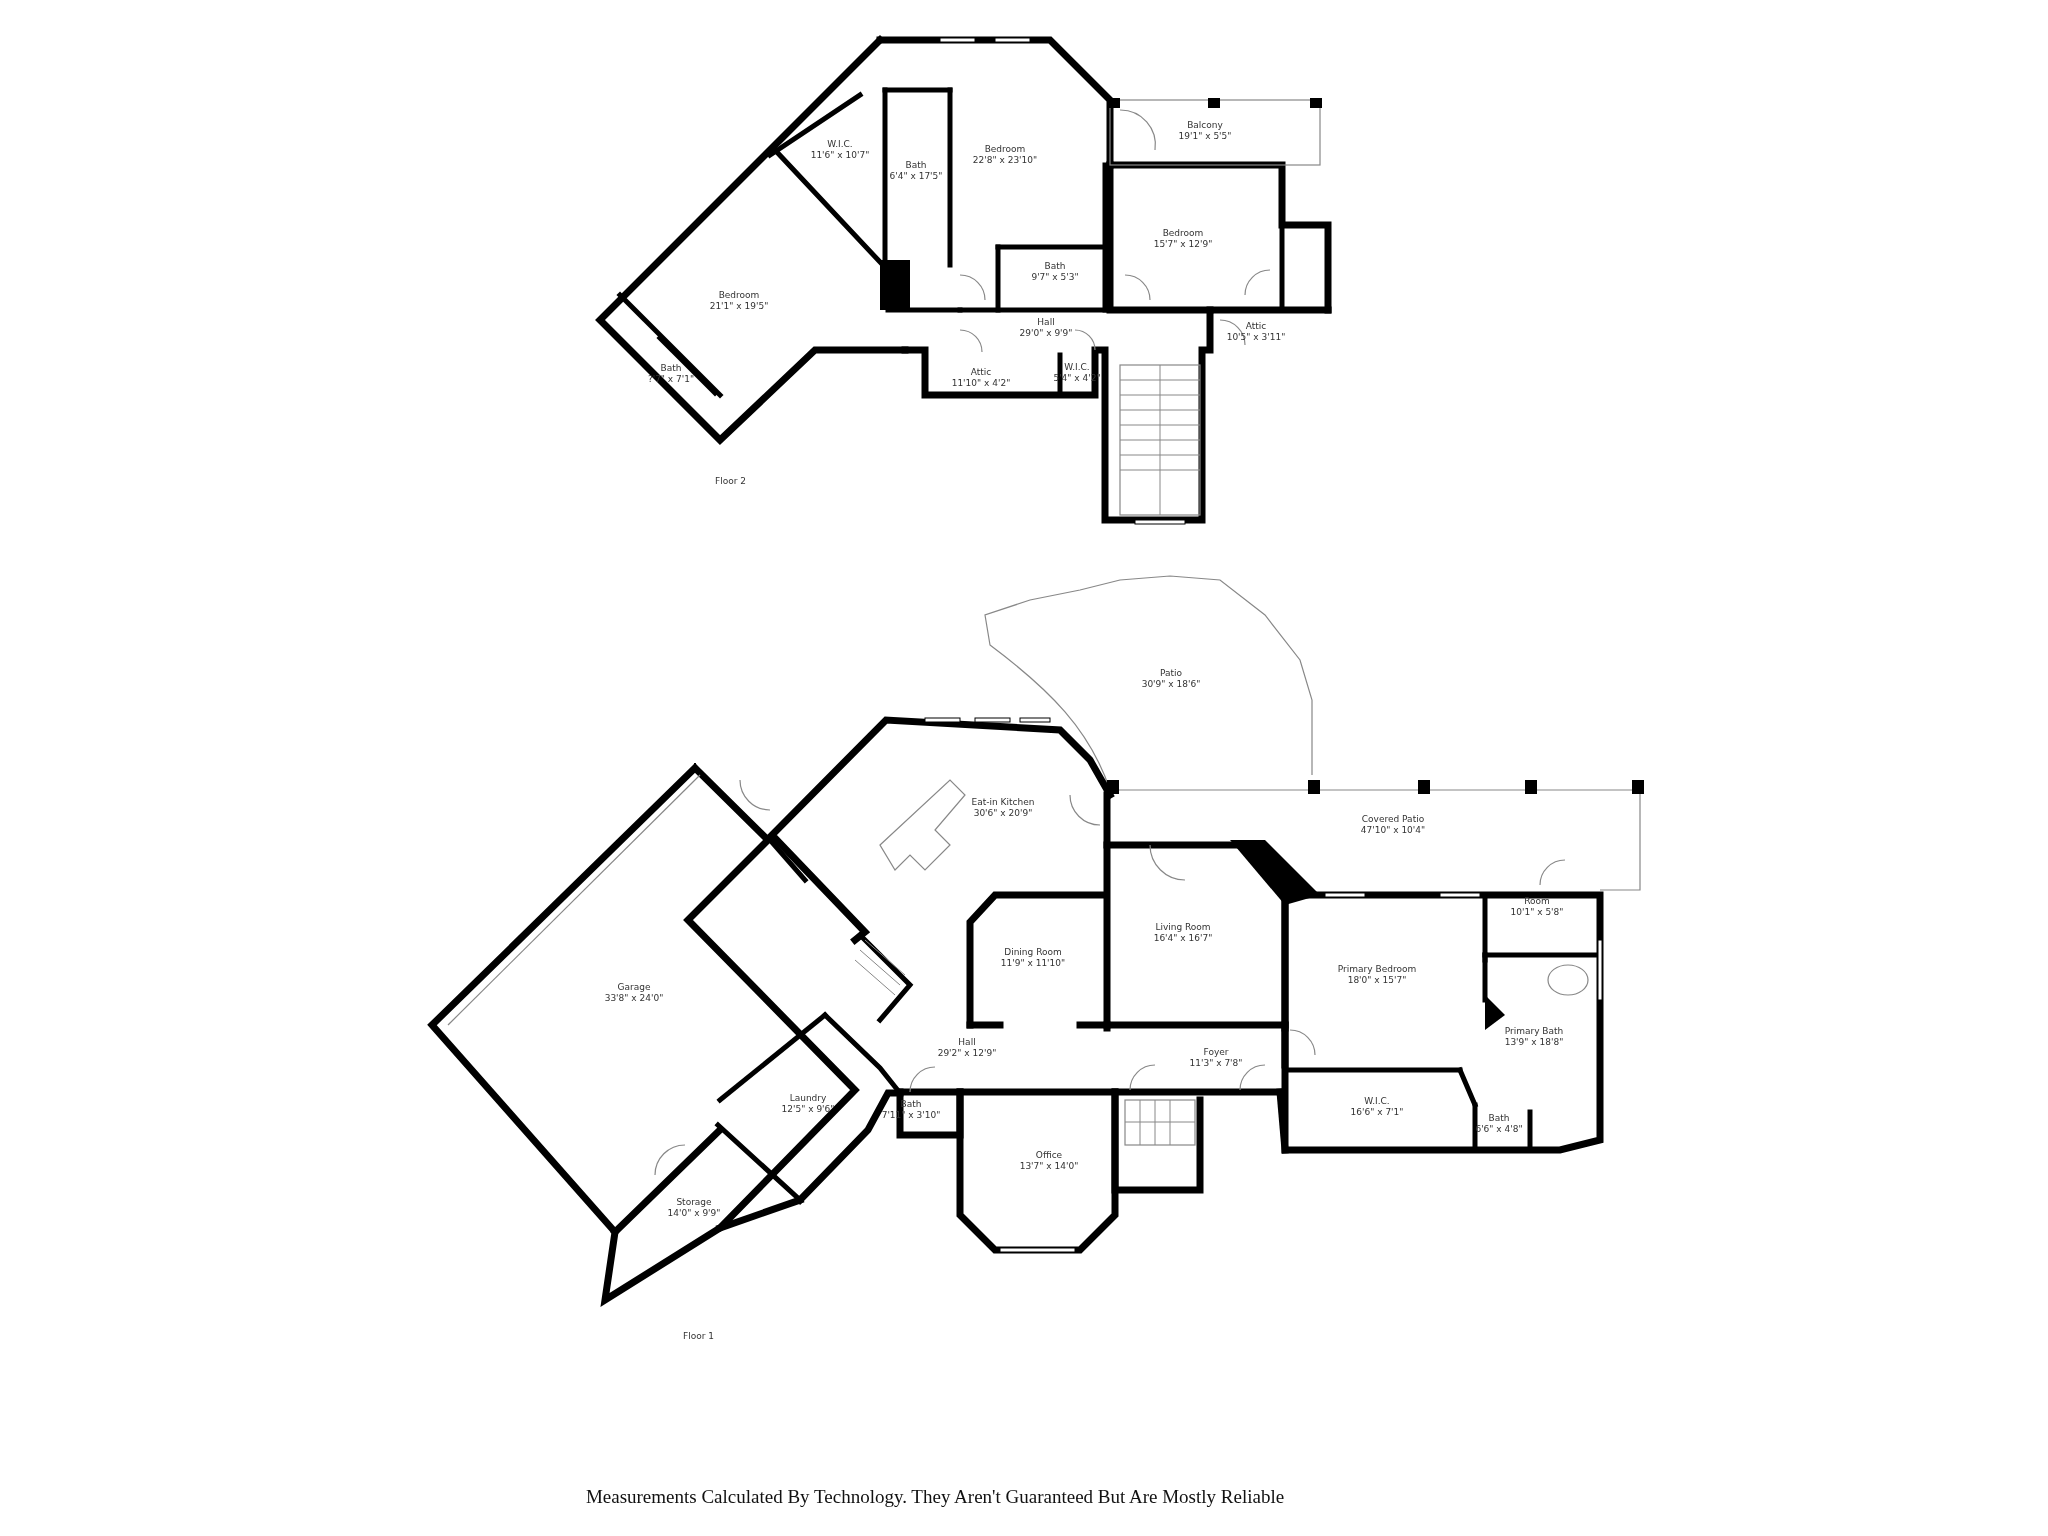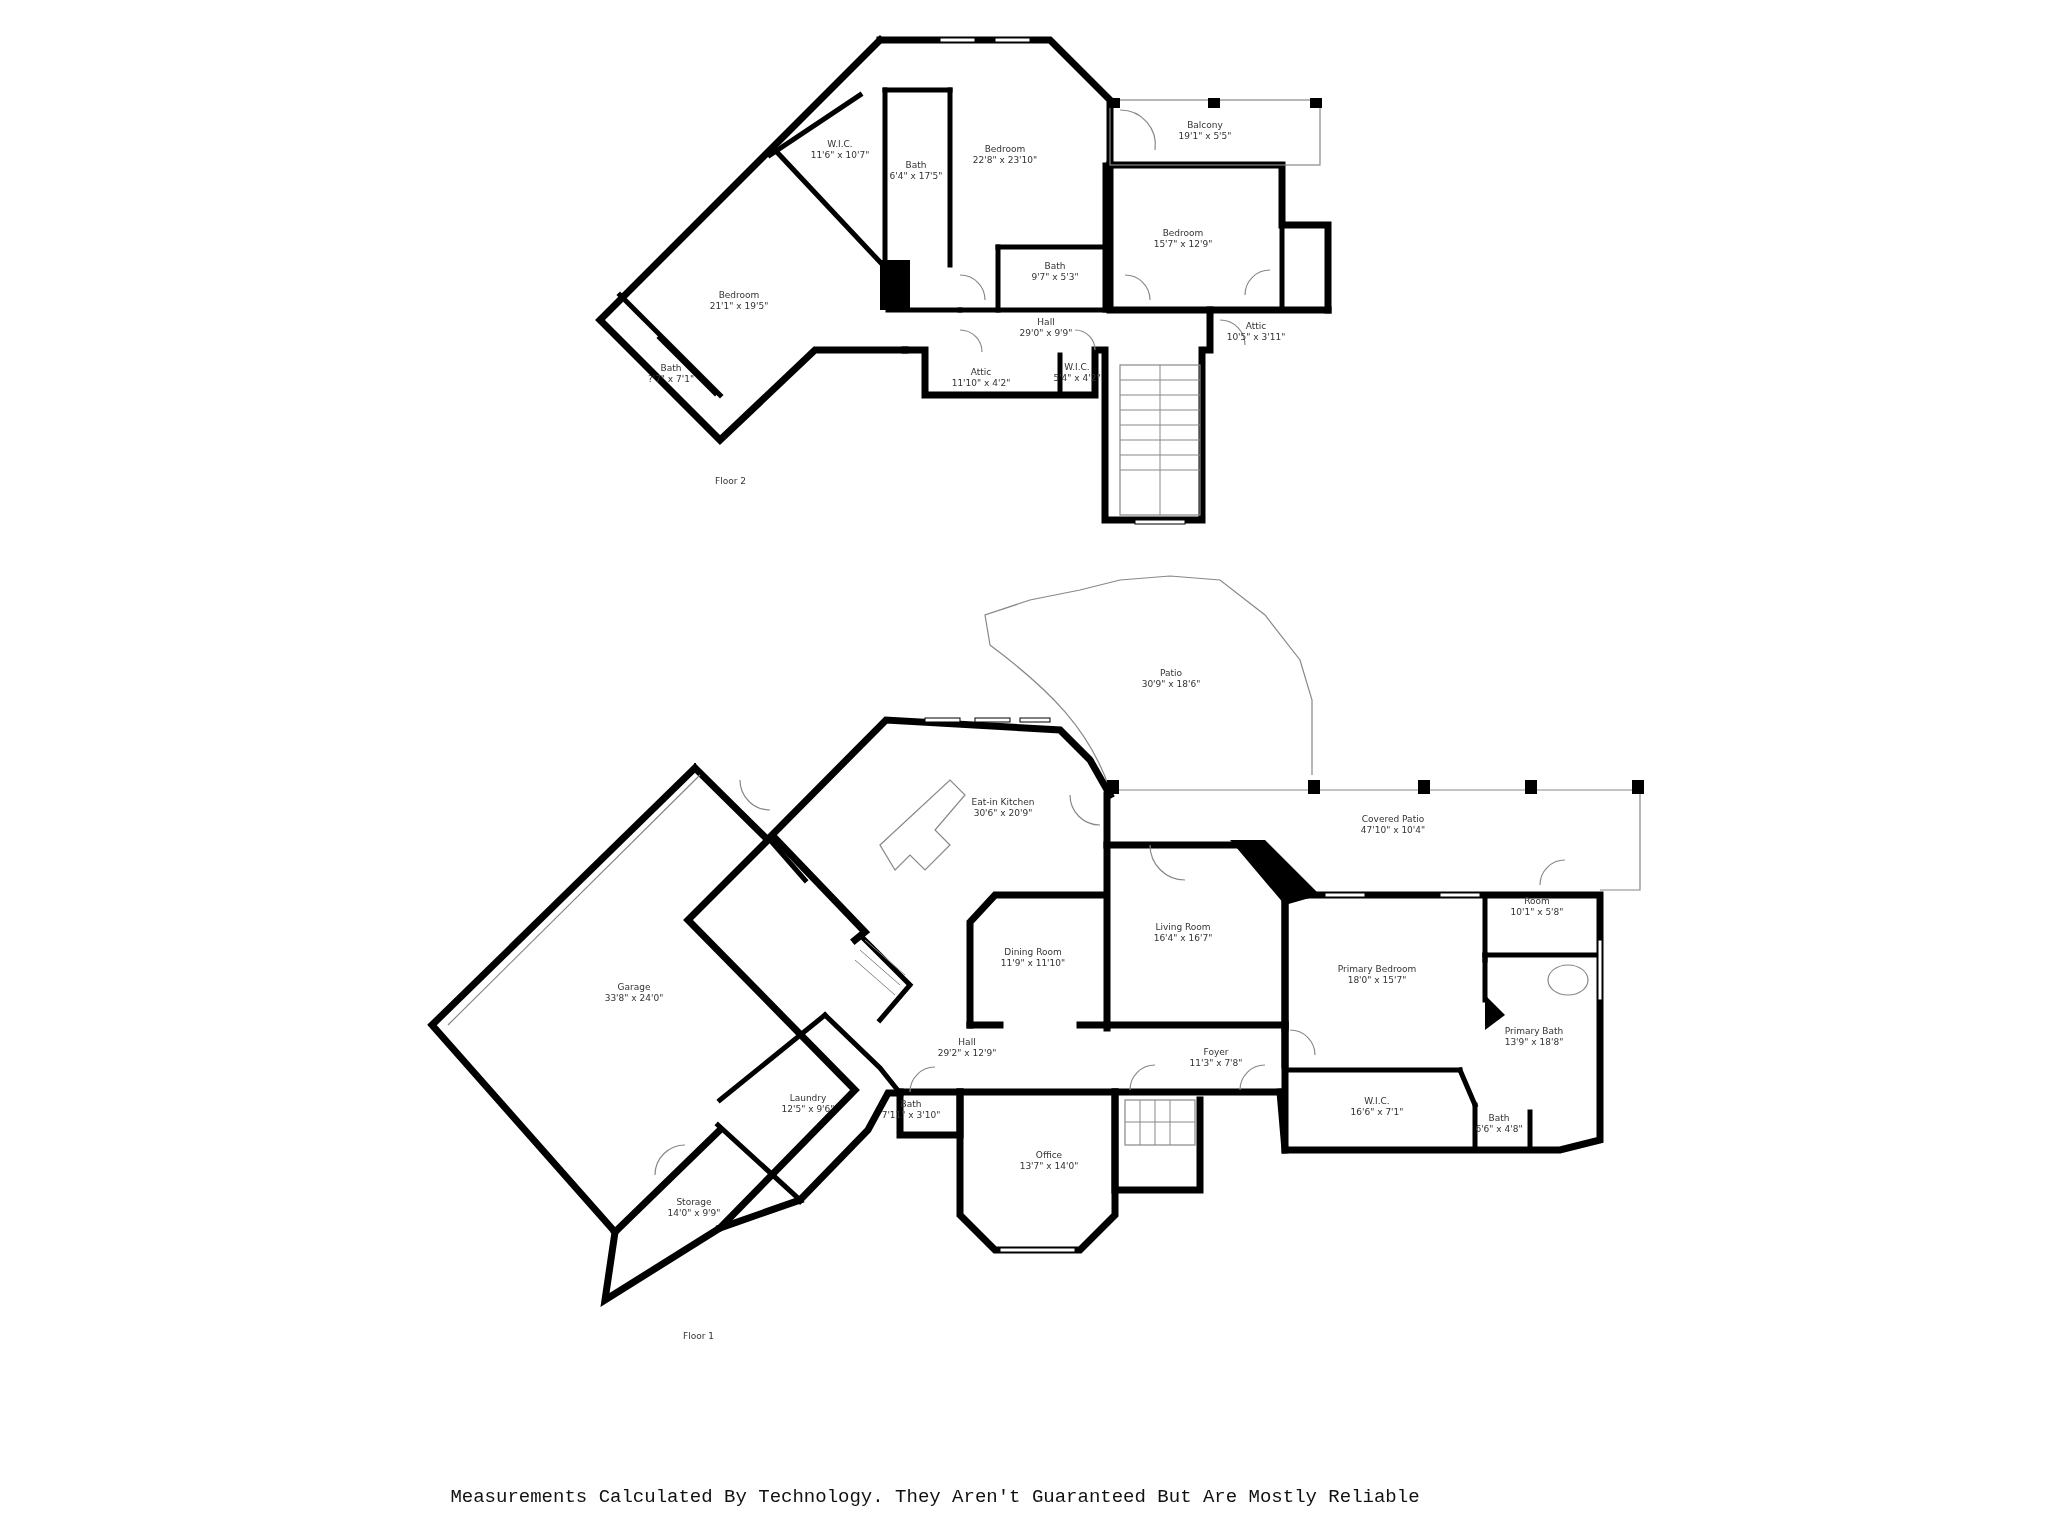--- a/index.html
+++ b/index.html
@@ -10,21 +10,21 @@
     .iwall { stroke: #000; stroke-width: 5; fill: none; stroke-linecap: square; }
     .thin { stroke: #888; stroke-width: 1.2; fill: none; }
     .patio-outline { stroke: #888; stroke-width: 1.2; fill: none; }
     .window { stroke: #000; stroke-width: 1; fill: #fff; }
     .door-arc { stroke: #888; stroke-width: 1.2; fill: none; }
     .solid { fill: #000; }
     .stairs line { stroke: #888; stroke-width: 1; }
     .room-label { font-size: 9px; fill: #333; text-anchor: middle; font-family: "DejaVu Sans", sans-serif; }
     .floor-label { font-size: 9px; fill: #333; font-family: "DejaVu Sans", sans-serif; }
     #disclaimer { position: absolute; left: 0; width: 1870px; top: 1486px; text-align: center;
-                  font-size: 19px; color: #111; font-family: Liberation Mono, monospace; }
+                  font-size: 19px; color: #111; font-family: Liberation Serif, serif; }
   </style>
 </head>
 <body>
 
 <svg id="plan" viewBox="0 0 2048 1536" xmlns="http://www.w3.org/2000/svg">
 
   <g>
 
     <polyline class="wall" points="880,40 1050,40 1110,100 1110,165"></polyline>
     <polyline class="wall" points="880,40 600,320 720,440 815,350 905,350"></polyline>

